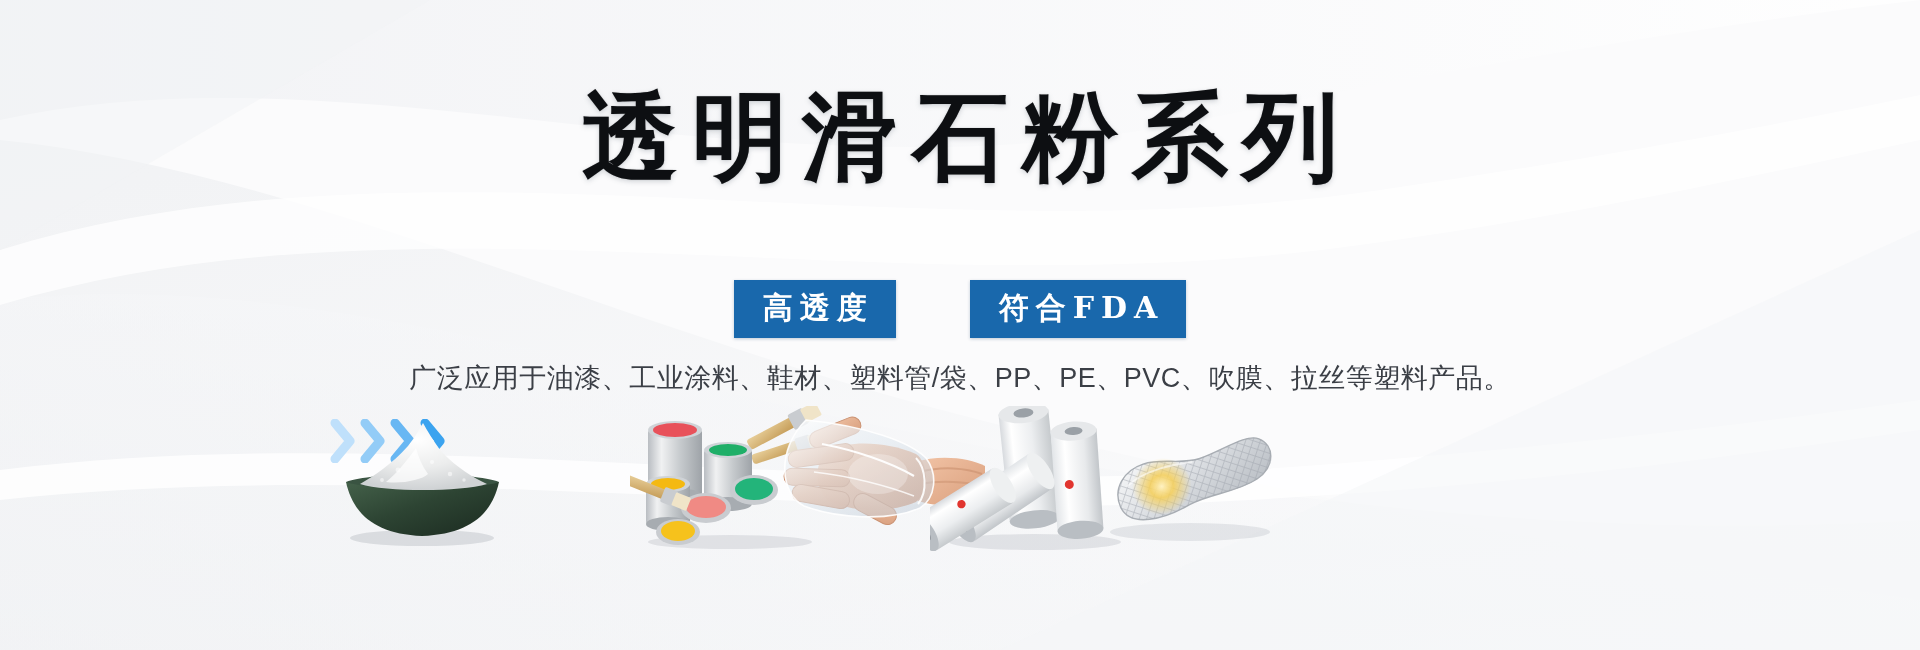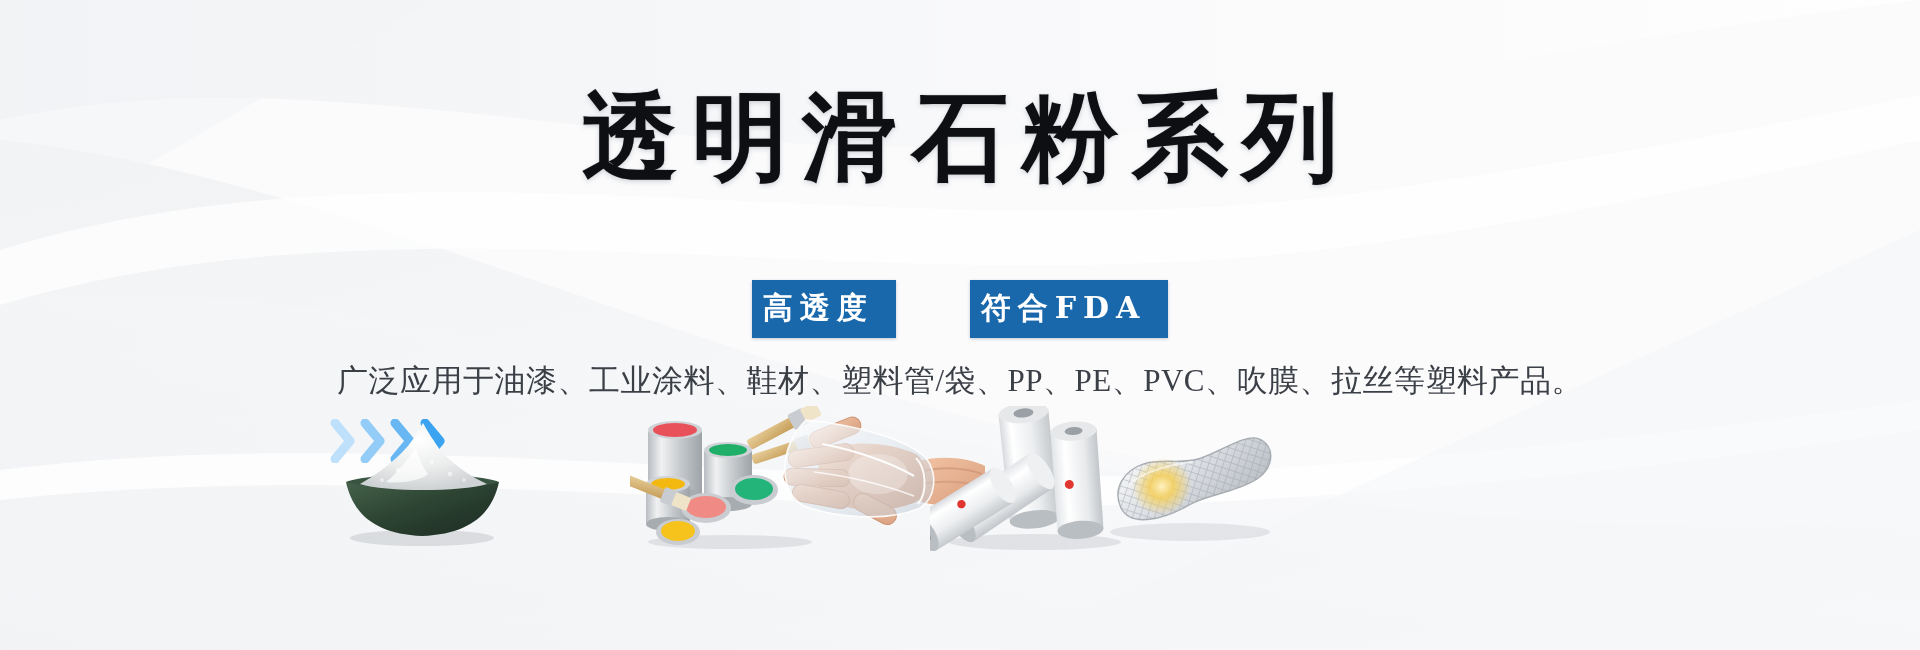--- a/index.html
+++ b/index.html
@@ -50,37 +50,37 @@
     align-items:center;
     gap:74px;
   }
   .badge{
     background:#1968ac;
     color:#ffffff;
     font-size:30px;
     font-weight:700;
     letter-spacing:7px;
     text-indent:7px;
-    padding:9px 22px 11px 4px;
+    padding:9px 22px 11px 22px;
     line-height:1.25;
     font-family:"DejaVu Serif","Liberation Serif",serif;
     white-space:nowrap;
     box-shadow:0 1px 3px rgba(20,60,100,.25);
   }
 
   
   .desc{
     position:absolute;
     left:0; right:0;
     top:360px;
     text-align:center;
-    font-size:31px;
+    font-size:27px;
     letter-spacing:.5px;
     color:#3b3f46;
-    font-family:Liberation Serif, serif;
+    font-family:Liberation Sans, sans-serif;
     white-space:nowrap;
   }
 
   
   .strip{
     position:absolute;
     left:330px;
     top:418px;
     width:1260px;
     height:130px;

